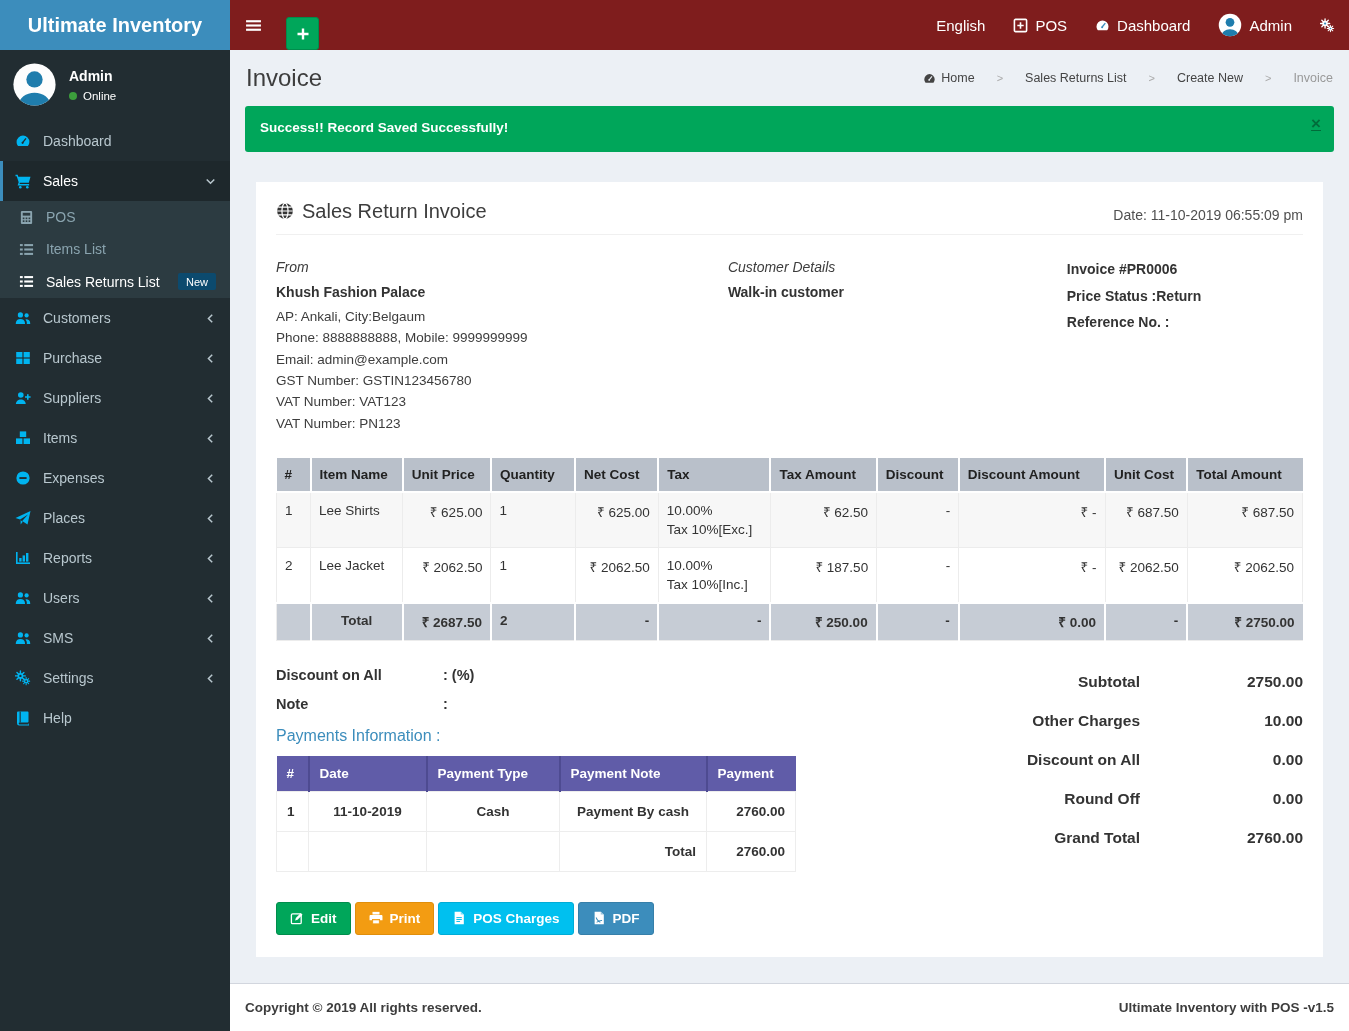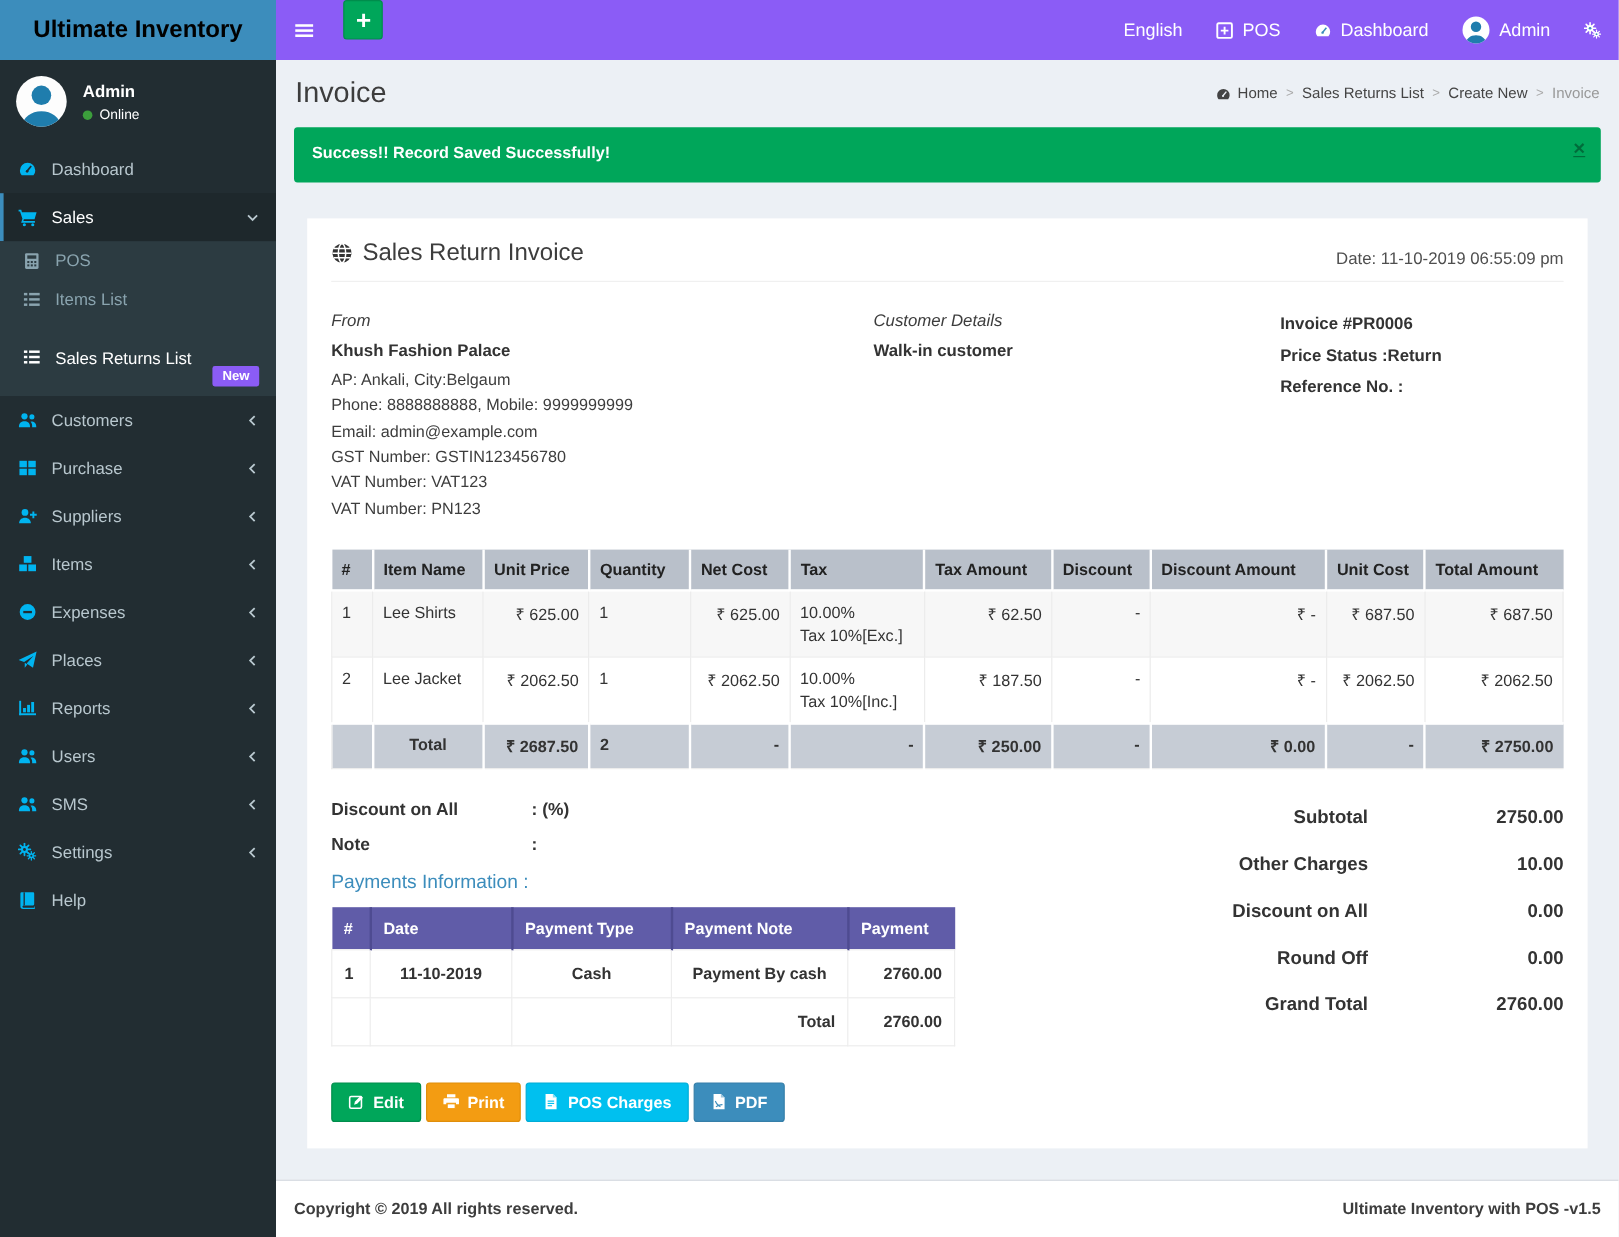--- a/index.html
+++ b/index.html
@@ -2,23 +2,23 @@
 <html><head>
 <meta charset="utf-8">
 <style>
   * { margin:0; padding:0; box-sizing:border-box; }
   html,body { width:1349px; height:1031px; overflow:hidden; }
   body { font-family:"Liberation Sans", sans-serif; background:#ecf0f5; color:#444; }
   svg { display:block; }
 
   
   .main-header { display:flex; height:50px; }
-  .logo { width:230px; background:#3c8dbc; color:#000000; font-size:20px; font-weight:bold;
+  .logo { width:230px; background:#3c8dbc; color:#ffffff; font-size:20px; font-weight:bold;
           display:flex; align-items:center; justify-content:center; }
-  .navbar { flex:1; background:#8b5cf6; display:flex; align-items:flex-start; color:#fff; --cut:#3c8dbc; }
+  .navbar { flex:1; background:#7f1d1d; display:flex; align-items:flex-end; color:#fff; --cut:#3c8dbc; }
   .nav-toggle { padding:0 15px; height:50px; display:flex; align-items:center; cursor:pointer; }
   .nav-add-btn { width:33px; height:33px; background:#00a65a; border:1px solid #008d4c; border-radius:3px;
           display:flex; align-items:center; justify-content:center; margin-left:9px; cursor:pointer; }
   .nav-right { margin-left:auto; display:flex; align-items:center; height:50px; }
   .nav-item { display:flex; align-items:center; gap:7px; padding:0 14px; height:50px; font-size:15px; cursor:pointer; }
   .nav-item .ic16 { width:15px; height:15px; }
   .nav-avatar { width:24px; height:24px; }
 
   
   .wrapper { display:flex; height:981px; }
@@ -38,28 +38,28 @@
   .menu-item .mi-icon svg { width:16px; height:16px; }
   .menu-item.active-parent { background:#1e282c; color:#fff; border-left-color:#3c8dbc; }
   .mi-caret { margin-left:auto; color:#b8c7ce; display:flex; }
   .mi-caret svg { width:11px; height:11px; }
   ul.sub-menu { list-style:none; background:#2c3b41; --cut:#2c3b41; }
   .sub-item { display:flex; align-items:center; gap:10px; padding:8px 14px 8px 19px; color:#8aa4af; cursor:pointer; }
   .sub-item .mi-icon { width:17px; height:15px; color:#8aa4af; display:flex; }
   .sub-item .mi-icon svg { width:15px; height:15px; }
   .sub-item.active { color:#fff; }
   .sub-item.active .mi-icon { color:#fff; }
-  .badge-new { margin-left:auto; background:#8b5cf6; color:#fff; font-size:11px; font-weight:bold;
-               padding:2.5px 8px; border-radius:2px;margin-top:32px; }
+  .badge-new { margin-left:auto; background:#0c4a6e; color:#fff; font-size:11px; font-weight:normal;
+               padding:2.5px 8px; border-radius:2px; }
 
   
   .content-area { flex:1; display:flex; flex-direction:column; background:#ecf0f5; overflow:hidden; }
   .content-header { display:flex; justify-content:space-between; align-items:center; padding:14px 16px 0 16px; }
   .page-title { font-size:24px; font-weight:normal; color:#3d3d3d; }
-  .breadcrumb { display:flex; align-items:center; gap:7px; font-size:12.5px; color:#444; --cut:#ecf0f5; }
+  .breadcrumb { display:flex; align-items:center; gap:22px; font-size:12.5px; color:#444; --cut:#ecf0f5; }
   .breadcrumb .crumb { cursor:pointer; }
   .breadcrumb .sep { color:#a9a9a9; font-size:11px; }
   .breadcrumb .last { color:#999; }
   .crumb-home { display:flex; align-items:center; gap:5px; cursor:pointer; }
   .crumb-home svg { width:13px; height:13px; color:#444; }
 
   .alert { margin:14px 15px 0 15px; background:#00a65a; color:#fff; border-radius:3px;
            padding:12px 30px 13px 15px; position:relative; font-size:13.5px; font-weight:bold; line-height:1.55; }
   .alert .l2 { display:flex; align-items:center; gap:6px; }
   .alert .thumb { width:14px; height:14px; }

